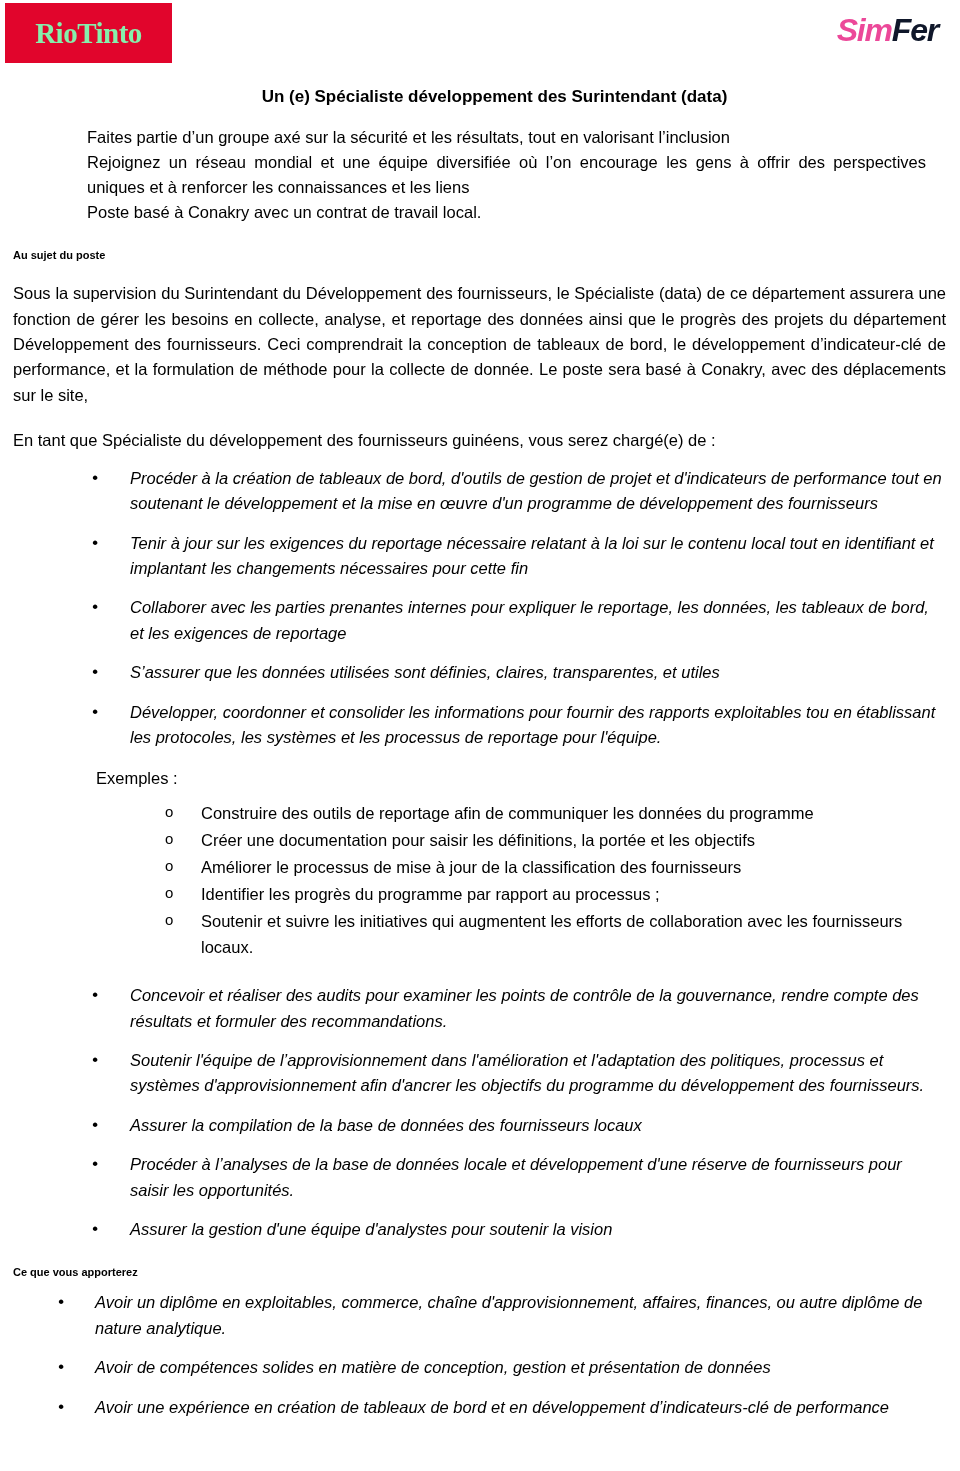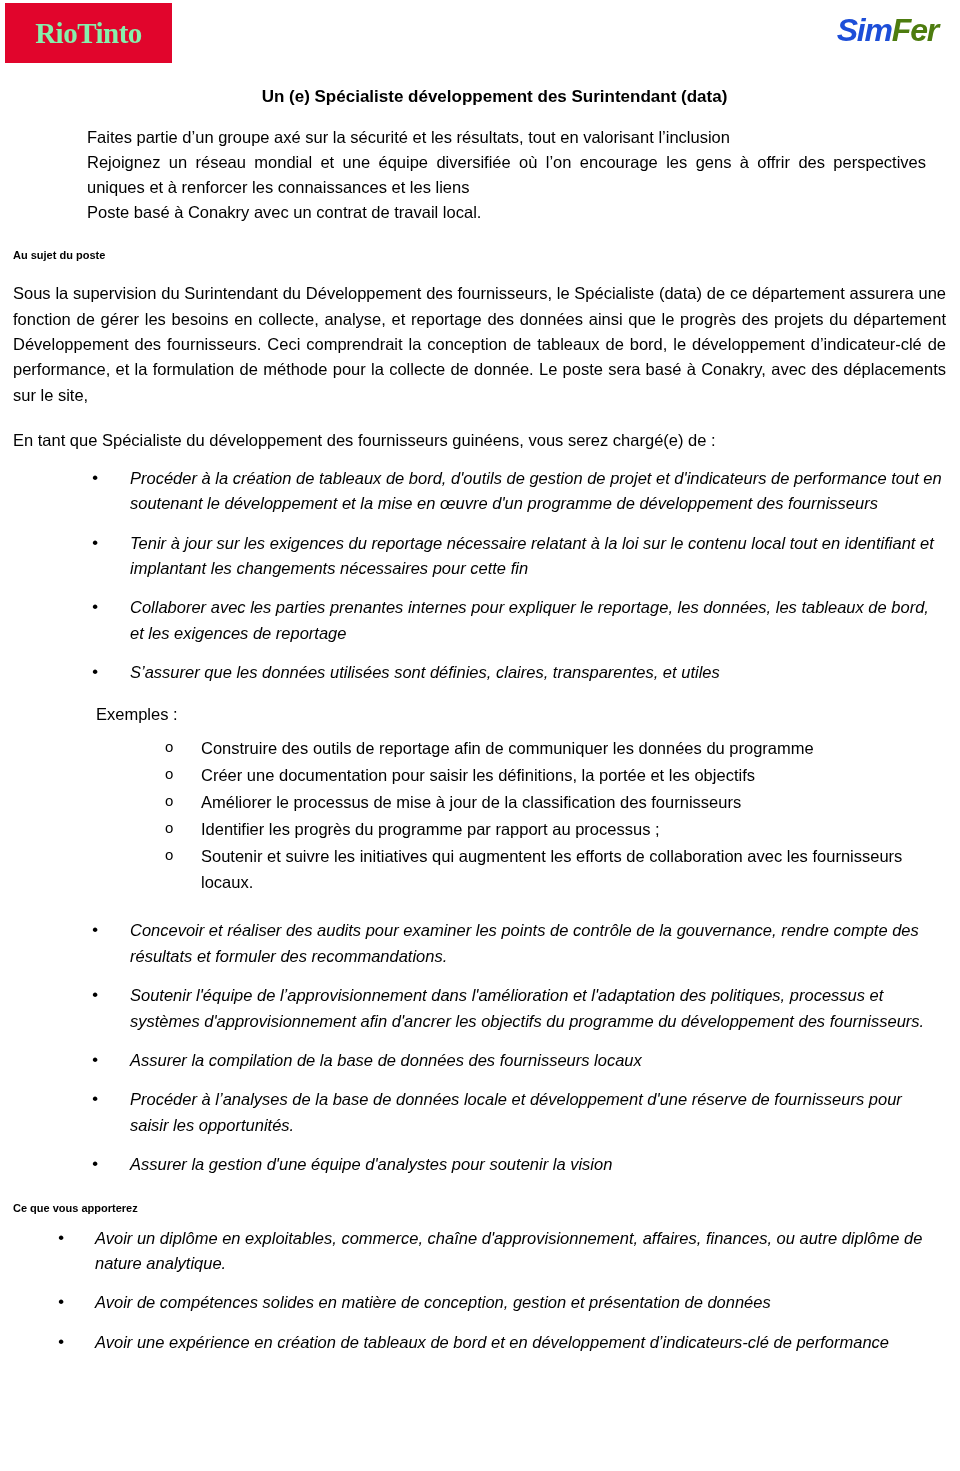--- a/index.html
+++ b/index.html
@@ -52,22 +52,22 @@
     right: 22px;
     top: 14px;
     font-family: "Liberation Sans", sans-serif;
     font-weight: bold;
     font-style: italic;
     font-size: 32px;
     letter-spacing: -1.2px;
     line-height: 1;
     white-space: nowrap;
   }
-  .simfer-logo .sim { color: #1d4ed8; }
-  .simfer-logo .fer { color: #4d7c0f; }
+  .simfer-logo .sim { color: #ec4899; }
+  .simfer-logo .fer { color: #0f172a; }
 
   
   .content {
     padding: 0 14px 0 13px;
   }
 
   .job-title {
     text-align: center;
     font-size: 17px;
     font-weight: bold;
@@ -195,20 +195,21 @@
 
     <p class="para">Sous la supervision du Surintendant du Développement des fournisseurs, le Spécialiste (data) de ce département assurera une fonction de gérer les besoins en collecte, analyse, et reportage des données ainsi que le progrès des projets du département Développement des fournisseurs. Ceci comprendrait la conception de tableaux de bord, le développement d’indicateur-clé de performance, et la formulation de méthode pour la collecte de donnée. Le poste sera basé à Conakry, avec des déplacements sur le site,</p>
 
     <p class="para nojustify">En tant que Spécialiste du développement des fournisseurs guinéens, vous serez chargé(e) de :</p>
 
     <ul class="bullets wide">
       <li>Procéder à la création de tableaux de bord, d'outils de gestion de projet et d'indicateurs de performance tout en soutenant le développement et la mise en œuvre d'un programme de développement des fournisseurs</li>
       <li> Tenir à jour sur les exigences du reportage nécessaire relatant à la loi sur le contenu local tout en identifiant et implantant les changements nécessaires pour cette fin</li>
       <li>Collaborer avec les parties prenantes internes pour expliquer le reportage, les données, les tableaux de bord, et les exigences de reportage</li>
       <li>S’assurer que les données utilisées sont définies, claires, transparentes, et utiles</li>
+      <li>Développer, coordonner et consolider les informations pour fournir des rapports exploitables tou en établissant les protocoles, les systèmes et les processus de reportage pour l'équipe.</li>
     </ul>
 
     <div class="examples-label">Exemples :</div>
 
     <ul class="subbullets">
       <li>Construire des outils de reportage afin de communiquer les données du programme</li>
       <li>Créer une documentation pour saisir les définitions, la portée et les objectifs</li>
       <li>Améliorer le processus de mise à jour de la classification des fournisseurs</li>
       <li>Identifier les progrès du programme par rapport au processus ;</li>
       <li>Soutenir et suivre les initiatives qui augmentent les efforts de collaboration avec les fournisseurs locaux.</li>

